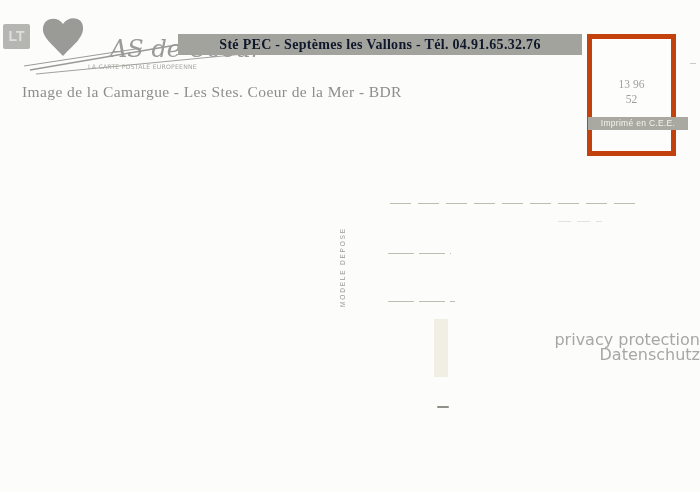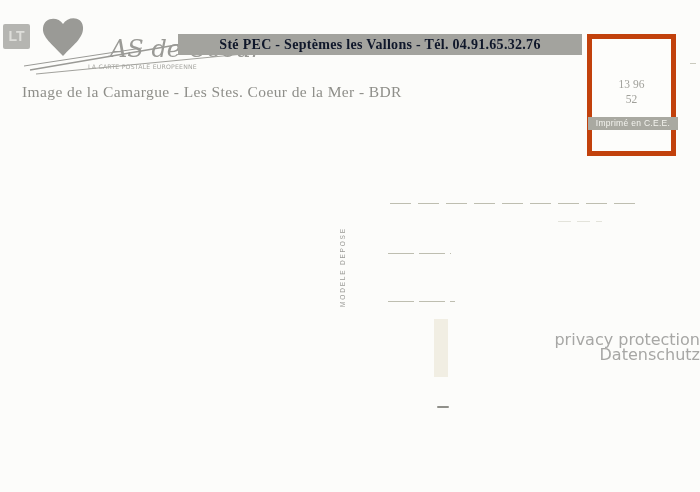--- a/index.html
+++ b/index.html
@@ -44,21 +44,21 @@
     left: 587px; top: 22px; width: 79px; height: 112px;
     border: 5px solid #c2410c; background: #fdfdfb; margin-top: 12px;
   }
   .stamp-code {
     position: absolute; left: 0; top: 38px; width: 100%;
     text-align: center; color: #a0a09a; font-size: 11.5px; line-height: 15px;
   }
 
   
   .printed-label {
-    left: 588px; top: 117px; width: 90px; height: 13px;
+    left: 588px; top: 117px; width: 100px; height: 13px;
     background: #a9a9a1;
     color: #f4f4ef; font-family: "Liberation Sans", sans-serif;
     font-size: 8.5px; line-height: 13px; text-align: center; letter-spacing: 0.3px;
     white-space: nowrap;
   }
 
   
   .model-note {
     left: 294px; top: 262px; width: 100px; height: 10px;
     transform: rotate(-90deg);

